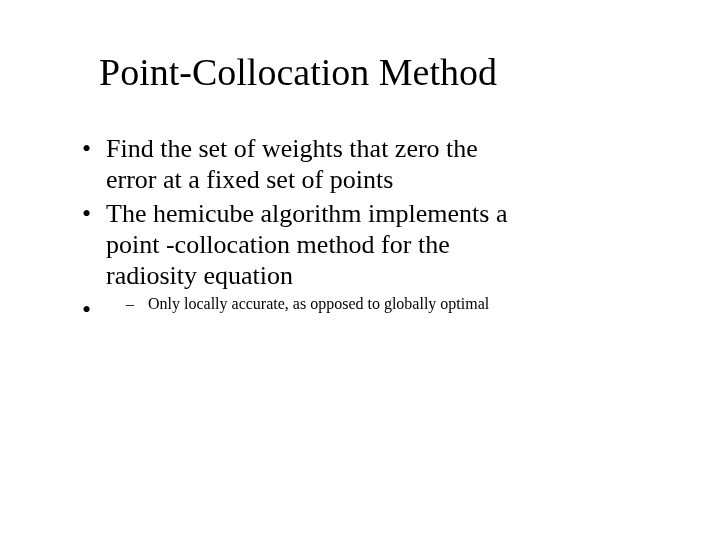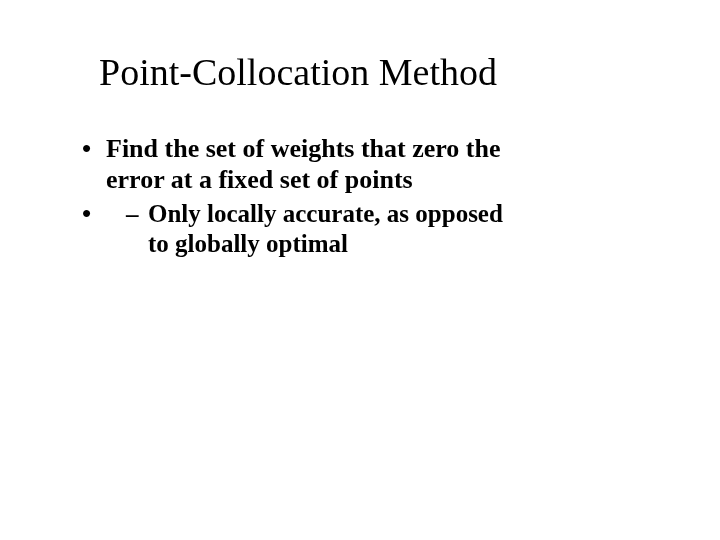--- a/index.html
+++ b/index.html
@@ -22,57 +22,57 @@
     text-align: center;
     margin: 0 0 40px 0;
     font-weight: normal;
   }
   ul.bullets {
     list-style: none;
     padding: 0;
     margin: 0 12px 0 20px;
     font-size: 26px;
     line-height: 1.18;
-    font-weight: bold;
   }
   ul.bullets > li {
     position: relative;
     padding-left: 26px;
     margin-bottom: 4px;
   }
   ul.bullets > li::before {
     content: "•";
     position: absolute;
     left: 2px;
     top: 0;
   }
   ul.sub {
     list-style: none;
     padding: 0;
     margin: 4px 0 0 20px;
-    font-size: 25px;
+    font-size: 16px;
     line-height: 1.18;
   }
   ul.sub > li {
     position: relative;
     padding-left: 22px;
   }
   ul.sub > li::before {
     content: "–";
     position: absolute;
     left: 0;
     top: 0;
   }
 </style>
 </head>
 <body>
 
 <div class="slide">
   <h1 class="title">Point-Collocation Method</h1>
   <ul class="bullets">
     <li>Find the set of weights that zero the error at a fixed set of points</li>
+    <li>The hemicube algorithm implements a point -collocation method for the radiosity equation</li>
     <li>
       <ul class="sub">
         <li>Only locally accurate, as opposed to globally optimal</li>
       </ul>
     </li>
   </ul>
 </div>
 
 </body></html>

